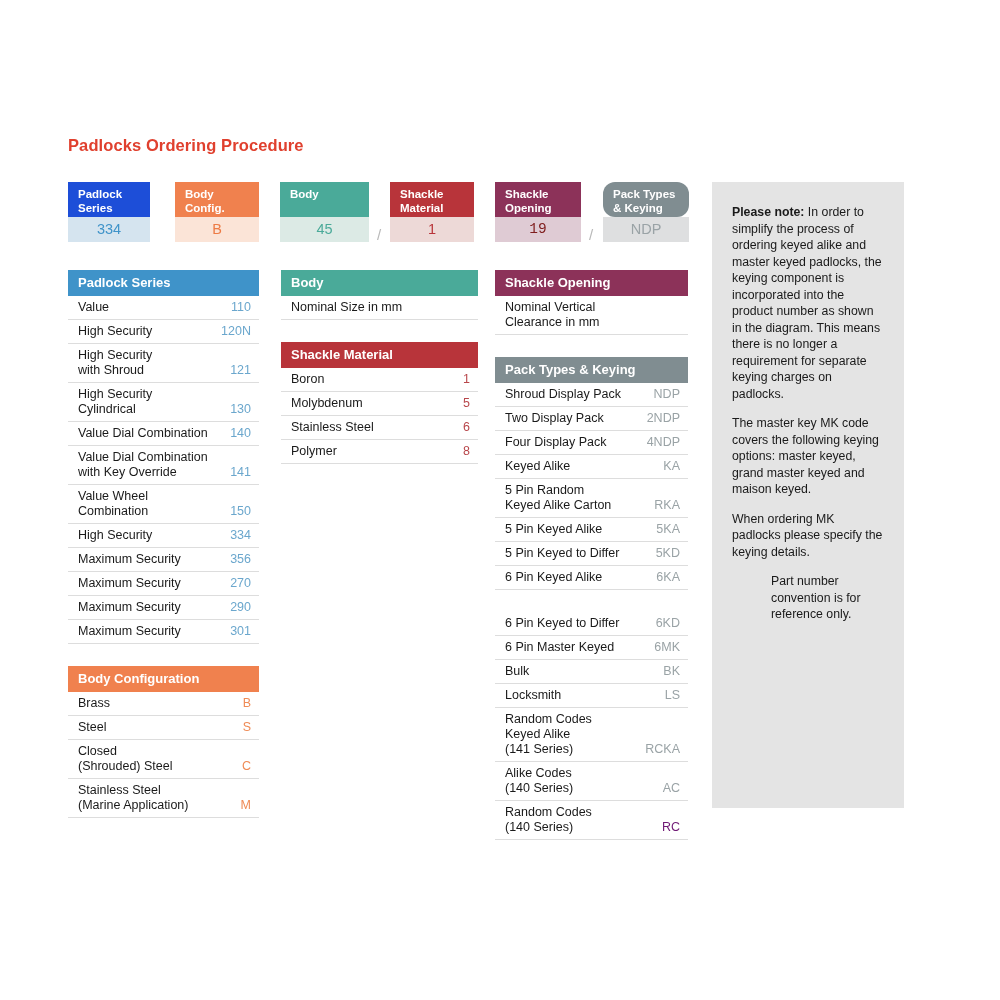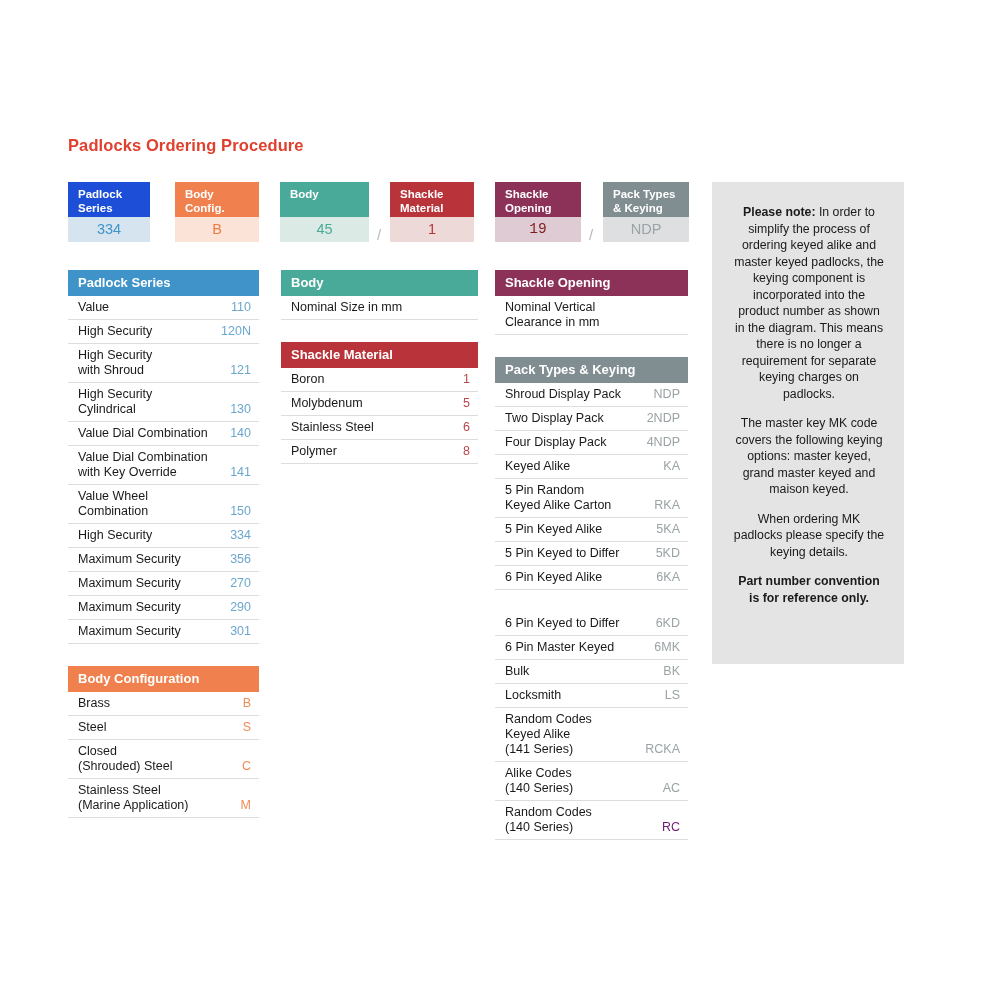--- a/index.html
+++ b/index.html
@@ -104,34 +104,33 @@
   }
 
   .spacer-gap { height: 22px; }
 
   
   #note-panel {
     position: absolute;
     left: 712px;
     top: 182px;
     width: 192px;
-    height: 482px;
+    height: 626px;
     background: #e4e4e4;
     box-sizing: border-box;
     padding: 22px 18px 0 20px;
-    text-align: center;
   }
   #note-panel p {
     margin: 0 0 13px 0;
     font-size: 12.3px;
     line-height: 16.5px;
     color: #1a1a1a;
   }
   #note-panel .b { font-weight: bold; }
-  #note-panel p.bold-para { font-weight: bold; }
+  #note-panel p.bold-para { font-weight: normal; margin-left: 39px; }
 </style>
 </head>
 <body>
 
 <div id="page-title">Padlocks Ordering Procedure</div>
 
 <div id="partnum-strip">
     <div class="pn-group" style="left: 0px; width: 82px;">
       <div class="pn-head" style="background: #1d4ed8;">Padlock
 Series</div>
@@ -152,21 +151,21 @@
 Material</div>
       <div class="pn-val" style="background: rgb(237, 217, 215); color: rgb(184, 52, 58);">1</div>
     </div>
     <div class="pn-group" style="left: 427px; width: 86px;">
       <div class="pn-head" style="background: rgb(140, 50, 89);">Shackle
 Opening</div>
       <div class="pn-val" style="background: rgb(223, 203, 212); color: #7f1d1d; font-family: Liberation Mono, monospace;">19</div>
     </div>
     <div class="pn-slash" style="left: 521px;">/</div>
     <div class="pn-group" style="left: 535px; width: 86px;">
-      <div class="pn-head" style="background: rgb(128, 141, 145);">Pack Types
+      <div class="pn-head" style="background: rgb(128, 141, 145); border-radius: 12px;">Pack Types
 &amp; Keying</div>
       <div class="pn-val" style="background: rgb(222, 223, 224); color: rgb(154, 163, 166);">NDP</div>
     </div>
   </div>
 
 <div id="columns-host">
     <div class="column" style="left: 68px; top: 270px; width: 191px;">
       <div class="sec-head" style="background: rgb(63, 147, 201);">Padlock Series</div>
       <div class="rows">
         <div class="row">

